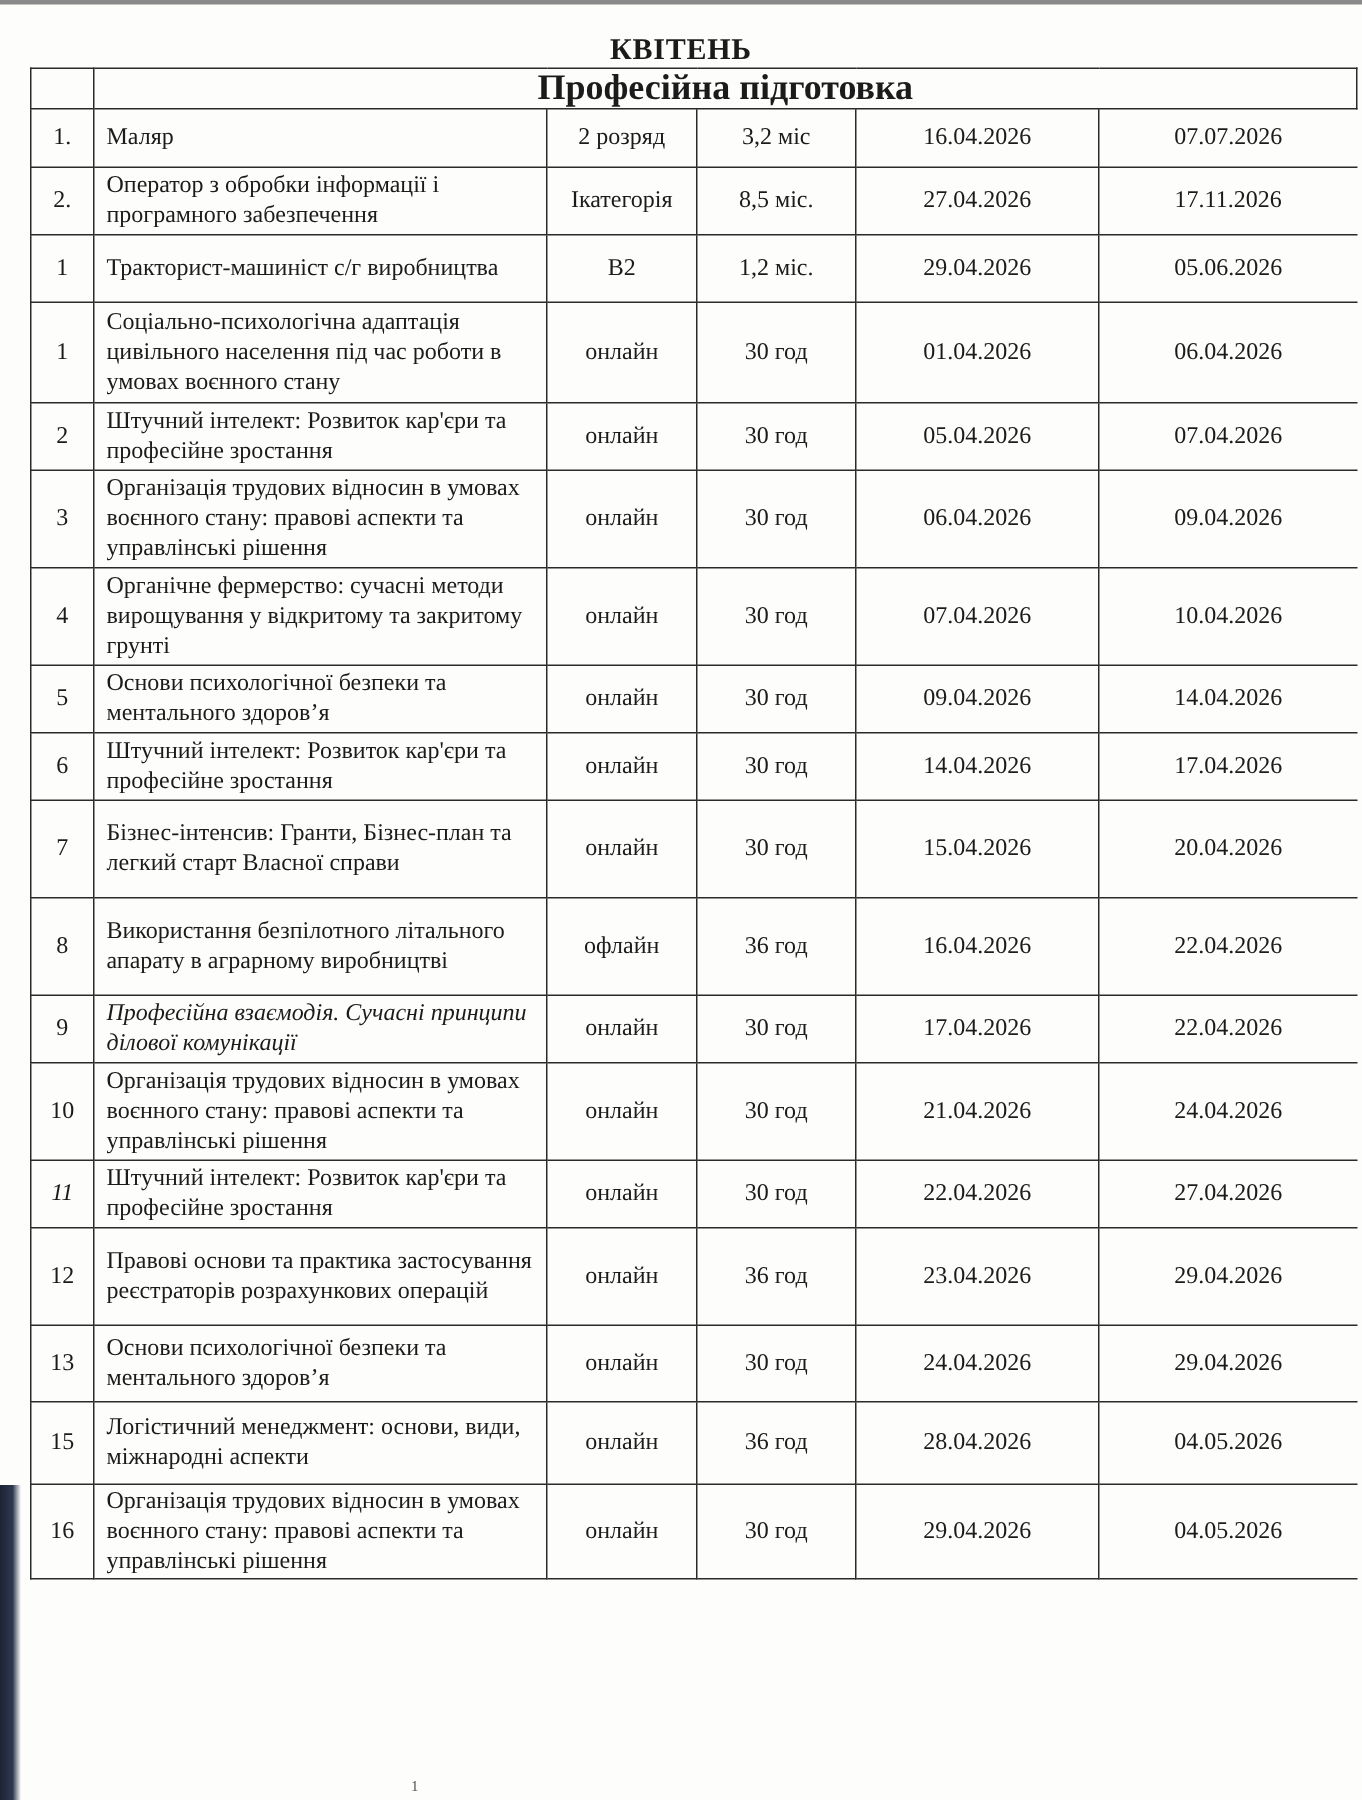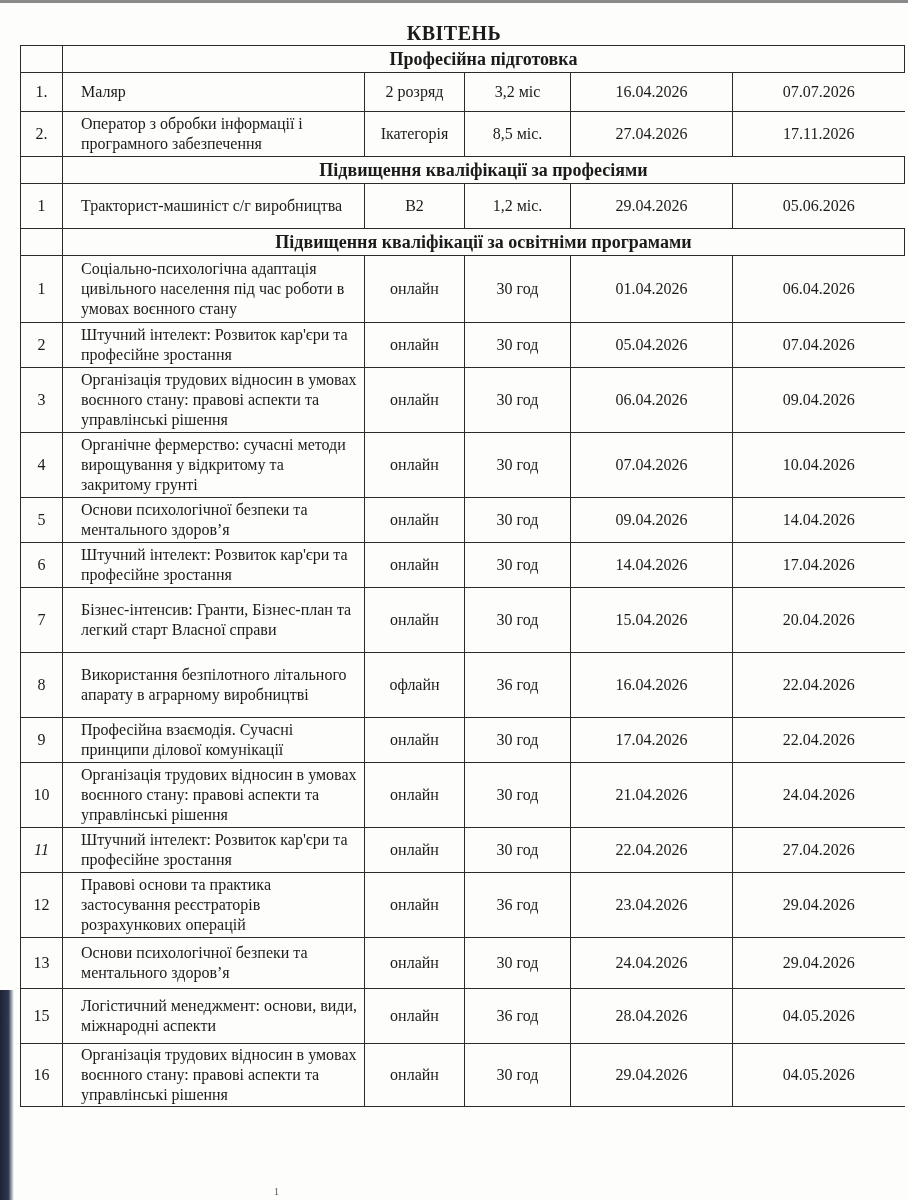--- a/index.html
+++ b/index.html
@@ -19,23 +19,23 @@
     position:absolute; top:22px; left:0; width:908px; text-align:center;
     font-weight:bold; font-size:20px; letter-spacing:0.5px;
   }
   table {
     position:absolute; left:20px; top:45px;
     width:884px; border-collapse:collapse; table-layout:fixed;
     font-size:16px;
   }
   td { border:1.5px solid #2a2a2a; padding:0 6px; vertical-align:middle; line-height:20px; }
   td.num { text-align:center; padding:0; }
-  td.name { text-align:left; padding-left:18px; }
+  td.name { text-align:left; padding-left:8px; }
   td.c { text-align:center; }
-  tr.section td.stitle { text-align:center; font-weight:bold; font-size:18px; height:26px; }
+  tr.section td.stitle { text-align:center; font-weight:bold; font-size:24px; height:26px; }
   tr.section td.blank { border-right:1.5px solid #2a2a2a; }
   td.lastcol { border-right:none; }
   .footmark { position:absolute; left:274px; top:1186px; font-size:10px; color:#555; }
 </style>
 </head>
 <body>
 
 <div class="topbar"></div>
 <div class="leftedge"></div>
 
@@ -64,36 +64,28 @@
         <td class="c lastcol" style="height: 38px;">07.07.2026</td>
       </tr>
       <tr>
         <td class="num" style="height: 44px;">2.</td>
         <td class="name" style="height: 44px;">Оператор з обробки інформації і програмного забезпечення</td>
         <td class="c" style="height: 44px;">Ікатегорія</td>
         <td class="c" style="height: 44px;">8,5 міс.</td>
         <td class="c" style="height: 44px;">27.04.2026</td>
         <td class="c lastcol" style="height: 44px;">17.11.2026</td>
       </tr>
-      <tr class="section">
-        <td class="blank"></td>
-        <td class="stitle" colspan="5">Підвищення кваліфікації за професіями</td>
-      </tr>
       <tr>
         <td class="num" style="height: 44px;">1</td>
         <td class="name" style="height: 44px;">Тракторист-машиніст с/г виробництва</td>
         <td class="c" style="height: 44px;">В2</td>
         <td class="c" style="height: 44px;">1,2 міс.</td>
         <td class="c" style="height: 44px;">29.04.2026</td>
         <td class="c lastcol" style="height: 44px;">05.06.2026</td>
       </tr>
-      <tr class="section">
-        <td class="blank"></td>
-        <td class="stitle" colspan="5">Підвищення кваліфікації за освітніми програмами</td>
-      </tr>
       <tr>
         <td class="num" style="height: 66px;">1</td>
         <td class="name" style="height: 66px;">Соціально-психологічна адаптація цивільного населення під час роботи в умовах воєнного стану</td>
         <td class="c" style="height: 66px;">онлайн</td>
         <td class="c" style="height: 66px;">30 год</td>
         <td class="c" style="height: 66px;">01.04.2026</td>
         <td class="c lastcol" style="height: 66px;">06.04.2026</td>
       </tr>
       <tr>
         <td class="num" style="height: 44px;">2</td>
@@ -146,21 +138,21 @@
       <tr>
         <td class="num" style="height: 64px;">8</td>
         <td class="name" style="height: 64px;">Використання безпілотного літального апарату в аграрному виробництві</td>
         <td class="c" style="height: 64px;">офлайн</td>
         <td class="c" style="height: 64px;">36 год</td>
         <td class="c" style="height: 64px;">16.04.2026</td>
         <td class="c lastcol" style="height: 64px;">22.04.2026</td>
       </tr>
       <tr>
         <td class="num" style="height: 44px;">9</td>
-        <td class="name" style="height: 44px;">Професійна взаємодія. Сучасні принципи ділової комунікації</td>
+        <td class="name" style="height: 44px; font-style: italic;">Професійна взаємодія. Сучасні принципи ділової комунікації</td>
         <td class="c" style="height: 44px;">онлайн</td>
         <td class="c" style="height: 44px;">30 год</td>
         <td class="c" style="height: 44px;">17.04.2026</td>
         <td class="c lastcol" style="height: 44px;">22.04.2026</td>
       </tr>
       <tr>
         <td class="num" style="height: 64px;">10</td>
         <td class="name" style="height: 64px;">Організація трудових відносин в умовах воєнного стану: правові аспекти та управлінські рішення</td>
         <td class="c" style="height: 64px;">онлайн</td>
         <td class="c" style="height: 64px;">30 год</td>

